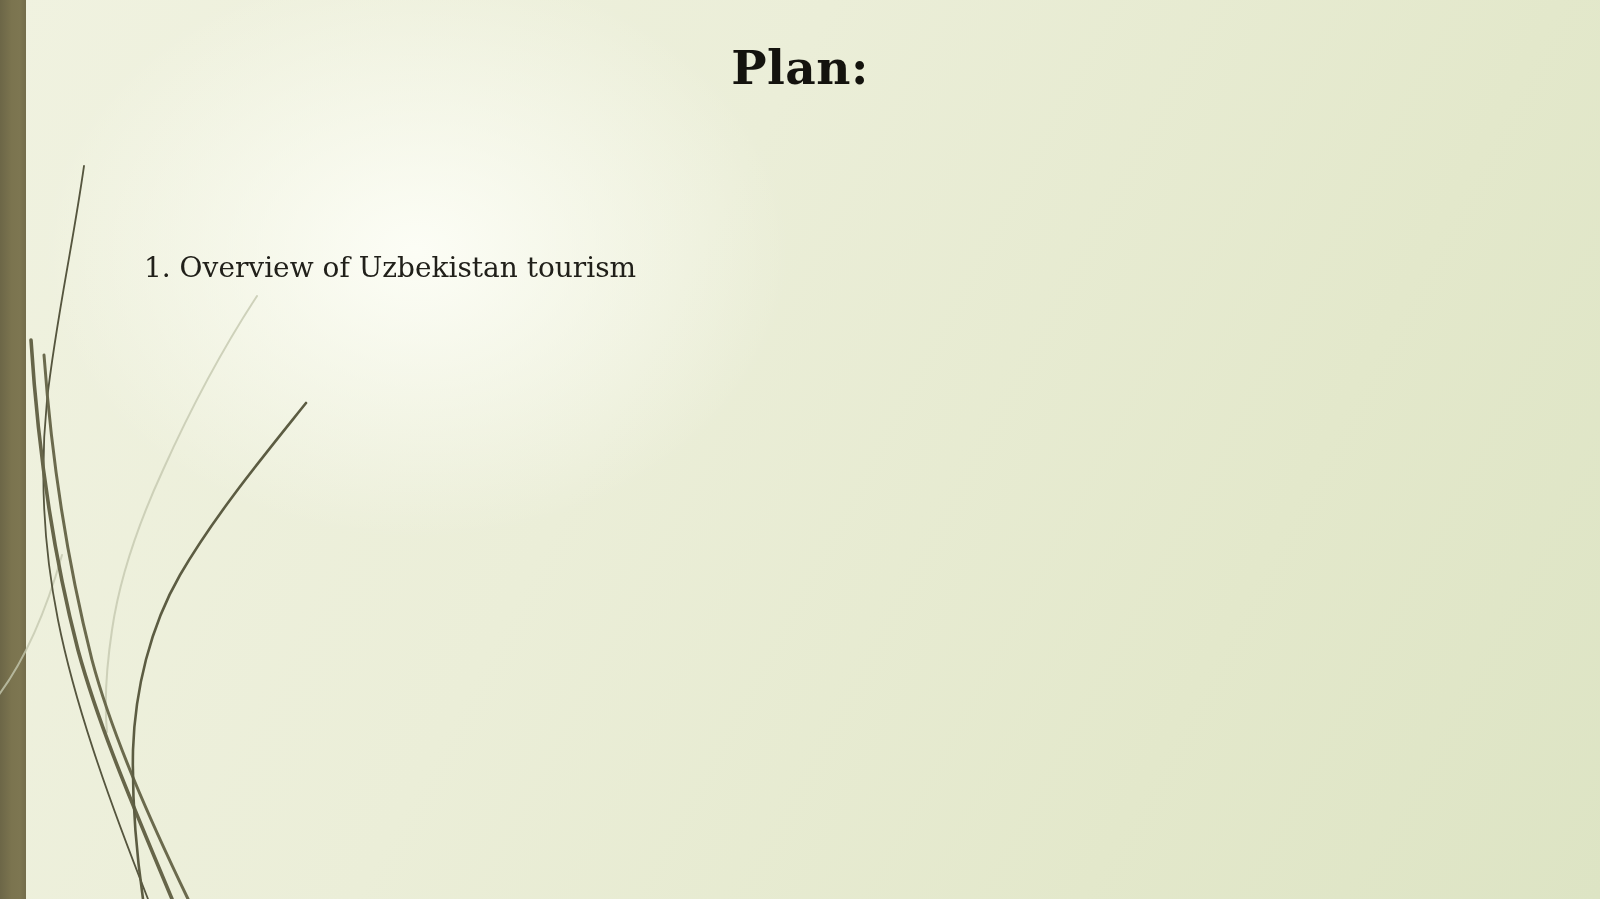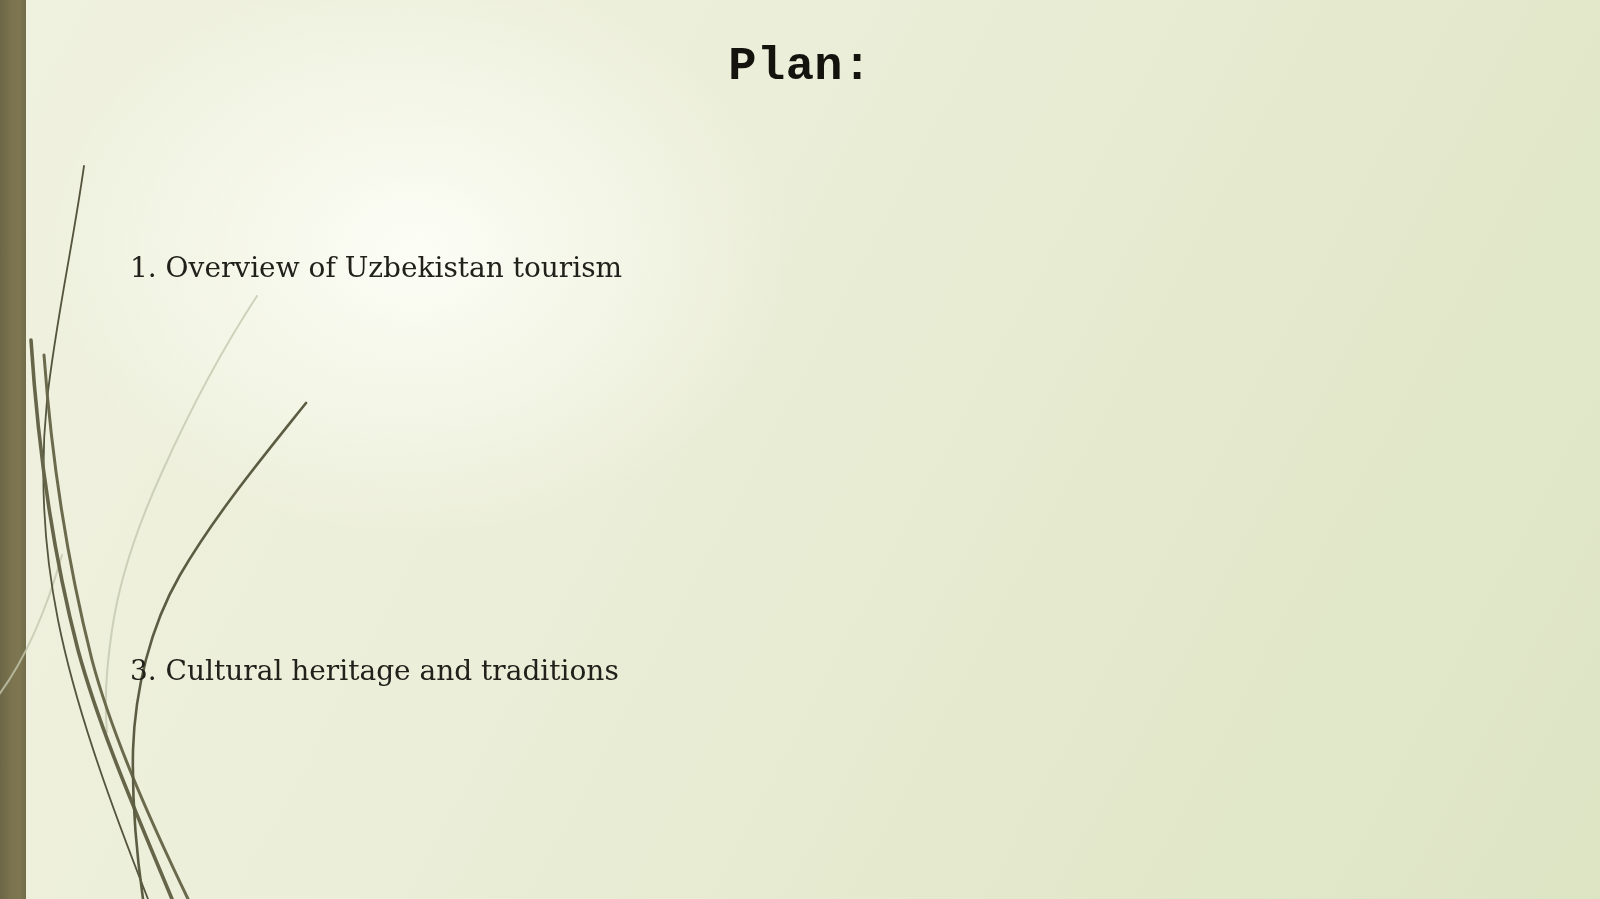--- a/index.html
+++ b/index.html
@@ -37,32 +37,31 @@
     position: absolute;
     top: 40px;
     left: 0;
     width: 1600px;
     margin: 0;
     text-align: center;
     font-size: 47px;
     font-weight: 700;
     letter-spacing: 0.5px;
     color: #14130e;
-    font-family: Liberation Mono, monospace;
   }
   .plan-list {
     position: absolute;
     left: 130px;
     top: 0;
     width: 900px;
     height: 899px;
   }
   .plan-item {
     position: absolute;
-    left: 0;
+    left: 14px;
     font-size: 28px;
     line-height: 36px;
     color: #21201a;
     white-space: nowrap;
   }
   .plan-item.i0 { top: 250px; }
   .plan-item.i1 { top: 451px; }
   .plan-item.i2 { top: 653px; }
 </style>
 </head>
@@ -82,16 +81,15 @@
     <path d="M 31,340 C 38,450 52,550 78,650 C 100,730 135,810 172,899" stroke="#666549" stroke-width="3.6"></path>
     <path d="M 44,355 C 52,465 68,565 92,660 C 112,735 150,820 188,899" stroke="#6b6a4d" stroke-width="3"></path>
 
     <path d="M 306,403 C 262,458 215,515 180,575 C 150,627 135,690 133,750 C 132,800 136,850 143,899" stroke="#5c5c42" stroke-width="2.6"></path>
   </svg>
 
   <h1 class="title">Plan:</h1>
 
   <div class="plan-list">
     <div class="plan-item i0">1. Overview of Uzbekistan tourism</div>
-    <div class="plan-item i2">3. Cultural heritage and traditions</div>
   </div>
 
 </div>
 
 </body></html>

